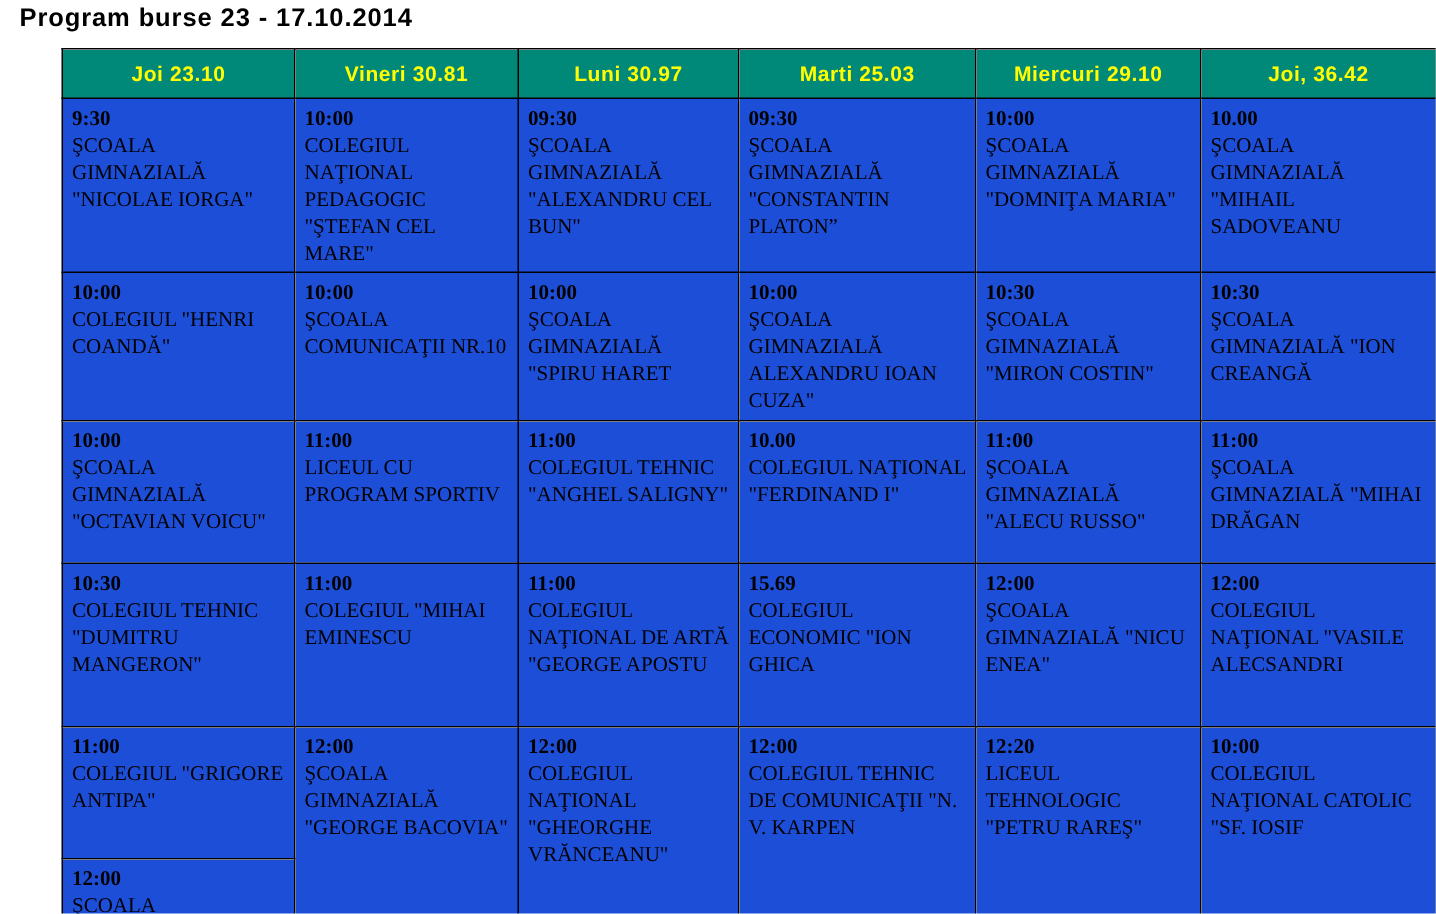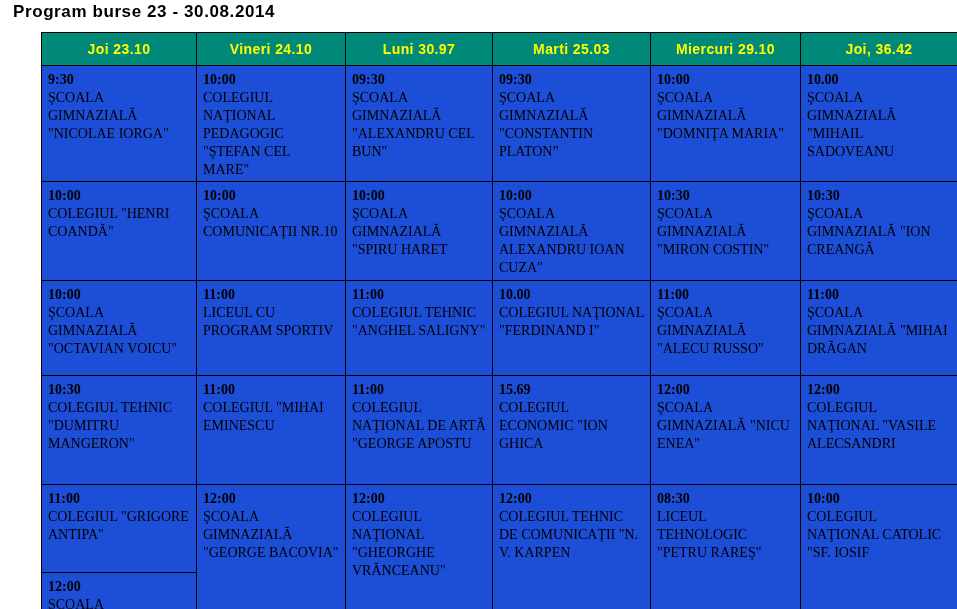--- a/index.html
+++ b/index.html
@@ -59,35 +59,35 @@
   tr.r4 td { height: 102px; }
   tr.r5a td.sub { height: 81px; }
   tr.r5b td.sub { height: 86px; }
   td.mid { vertical-align: middle; }
   .c0 { width: 155px; } .c1 { width: 149px; } .c2 { width: 147px; }
   .c3 { width: 158px; } .c4 { width: 150px; } .c5 { width: 157px; }
 </style>
 </head>
 <body>
 
-<div class="page-title">Program burse 23 - 30.08.2014</div>
+<div class="page-title">Program burse 23 - 17.10.2014</div>
 
 <table class="schedule">
   <colgroup>
     <col class="c0">
       <col class="c1">
       <col class="c2">
       <col class="c3">
       <col class="c4">
       <col class="c5">
   </colgroup>
   <tbody>
       <tr>
     <th>Joi 23.10</th>
-    <th>Vineri 24.10</th>
+    <th>Vineri 30.81</th>
     <th>Luni 30.97</th>
     <th>Marti 25.03</th>
     <th>Miercuri 29.10</th>
     <th>Joi, 36.42</th>
   </tr>
 
   <tr class="r1">
     <td>
           <span class="time">9:30</span>
           <span class="school">ŞCOALA GIMNAZIALĂ "NICOLAE IORGA"</span>
@@ -206,21 +206,21 @@
         </td>
     <td class="mid" rowspan="2">
           <span class="time">12:00</span>
           <span class="school">COLEGIUL NAŢIONAL "GHEORGHE VRĂNCEANU"</span>
         </td>
     <td class="mid" rowspan="2">
           <span class="time">12:00</span>
           <span class="school">COLEGIUL TEHNIC DE COMUNICAŢII "N. V. KARPEN</span>
         </td>
     <td class="mid" rowspan="2">
-          <span class="time">08:30</span>
+          <span class="time">12:20</span>
           <span class="school">LICEUL TEHNOLOGIC "PETRU RAREŞ"</span>
         </td>
     <td class="mid" rowspan="2">
           <span class="time">10:00</span>
           <span class="school">COLEGIUL NAŢIONAL CATOLIC "SF. IOSIF</span>
         </td>
   </tr>
   <tr class="r5b">
     <td class="sub">
           <span class="time">12:00</span>

